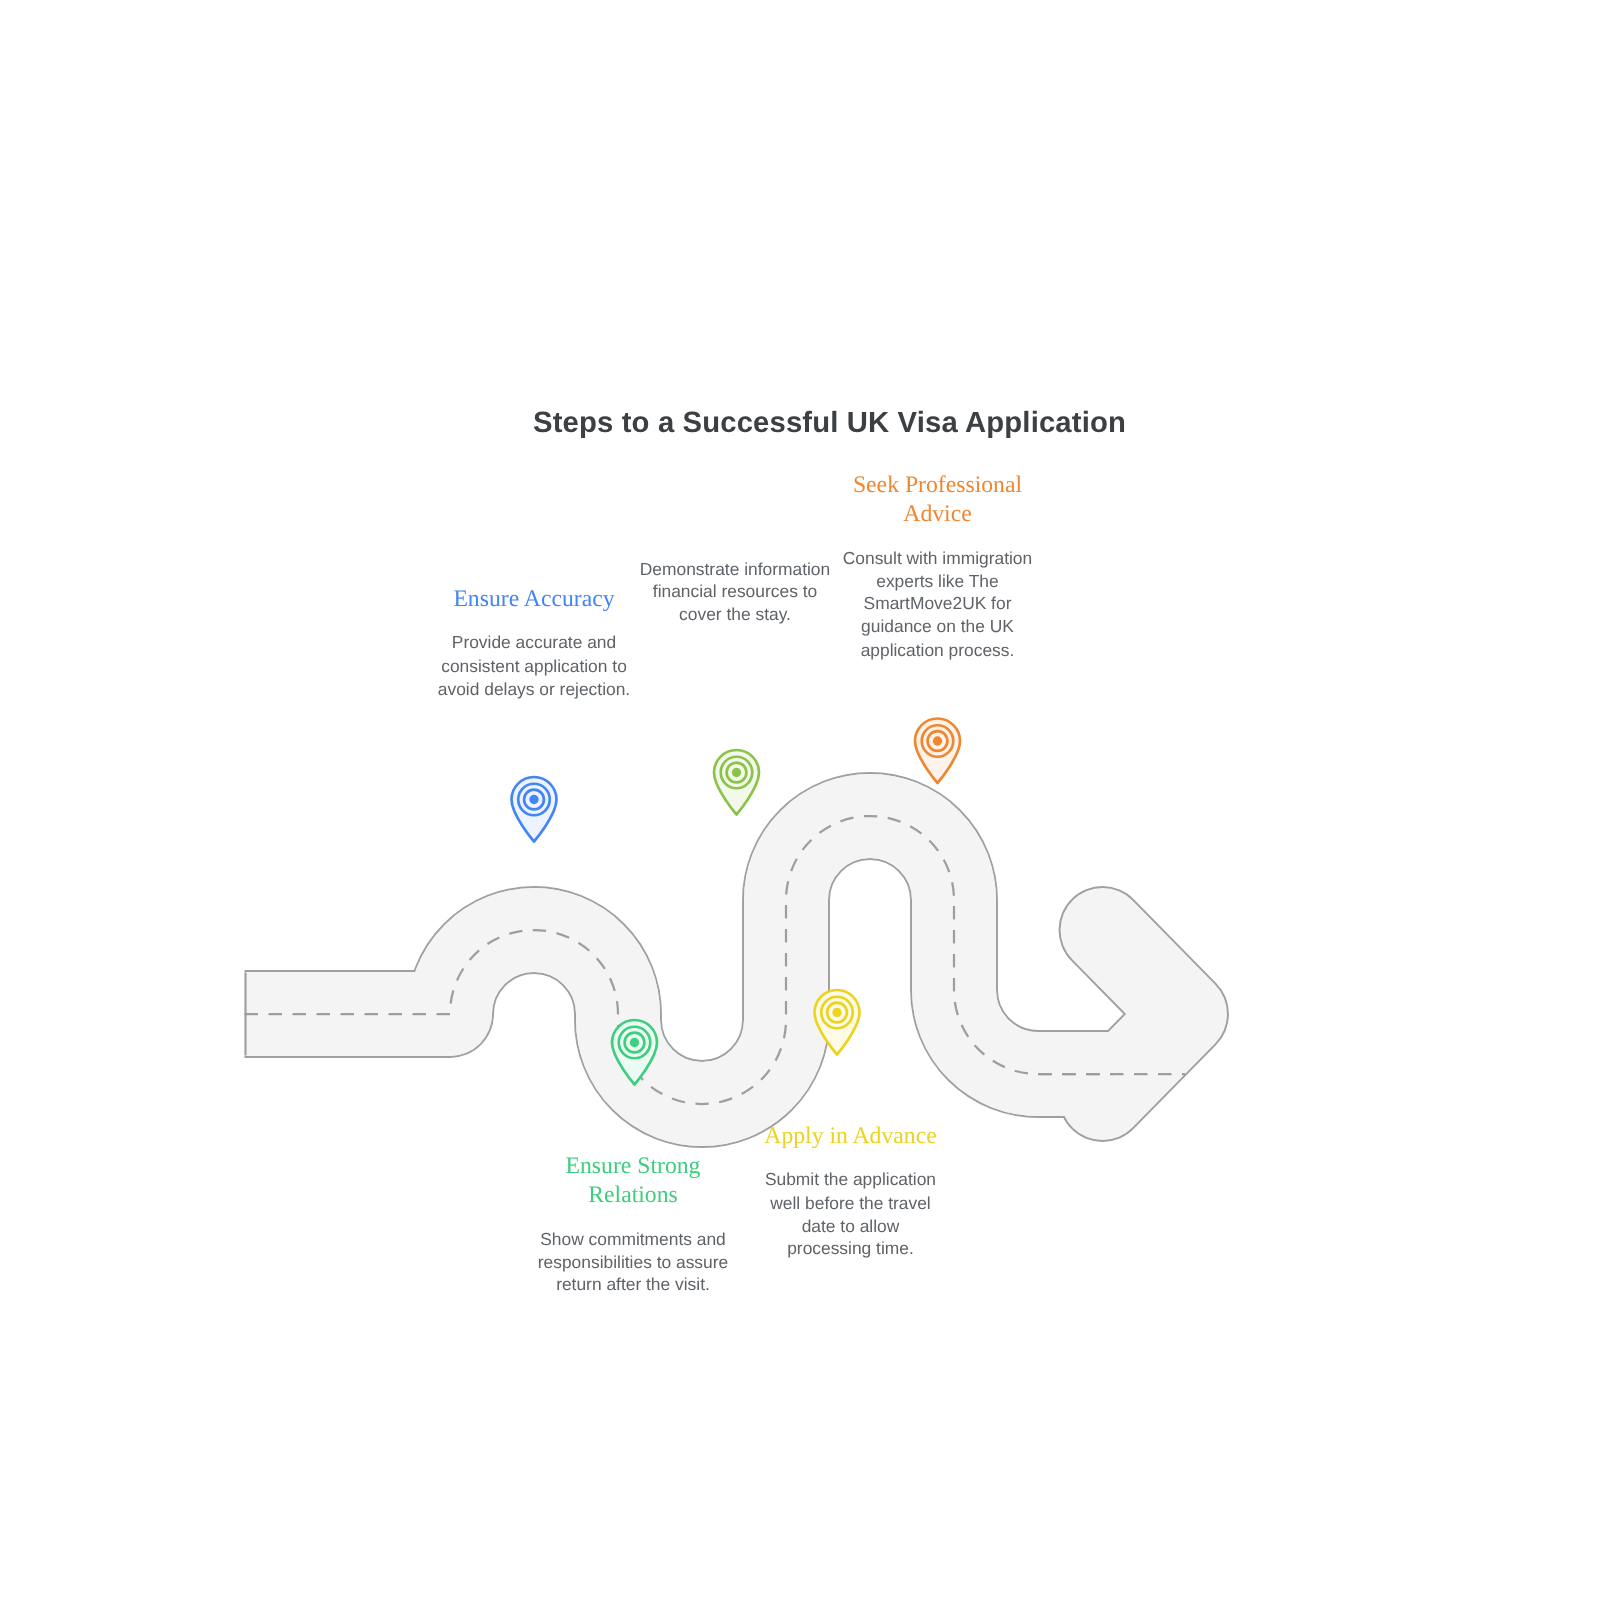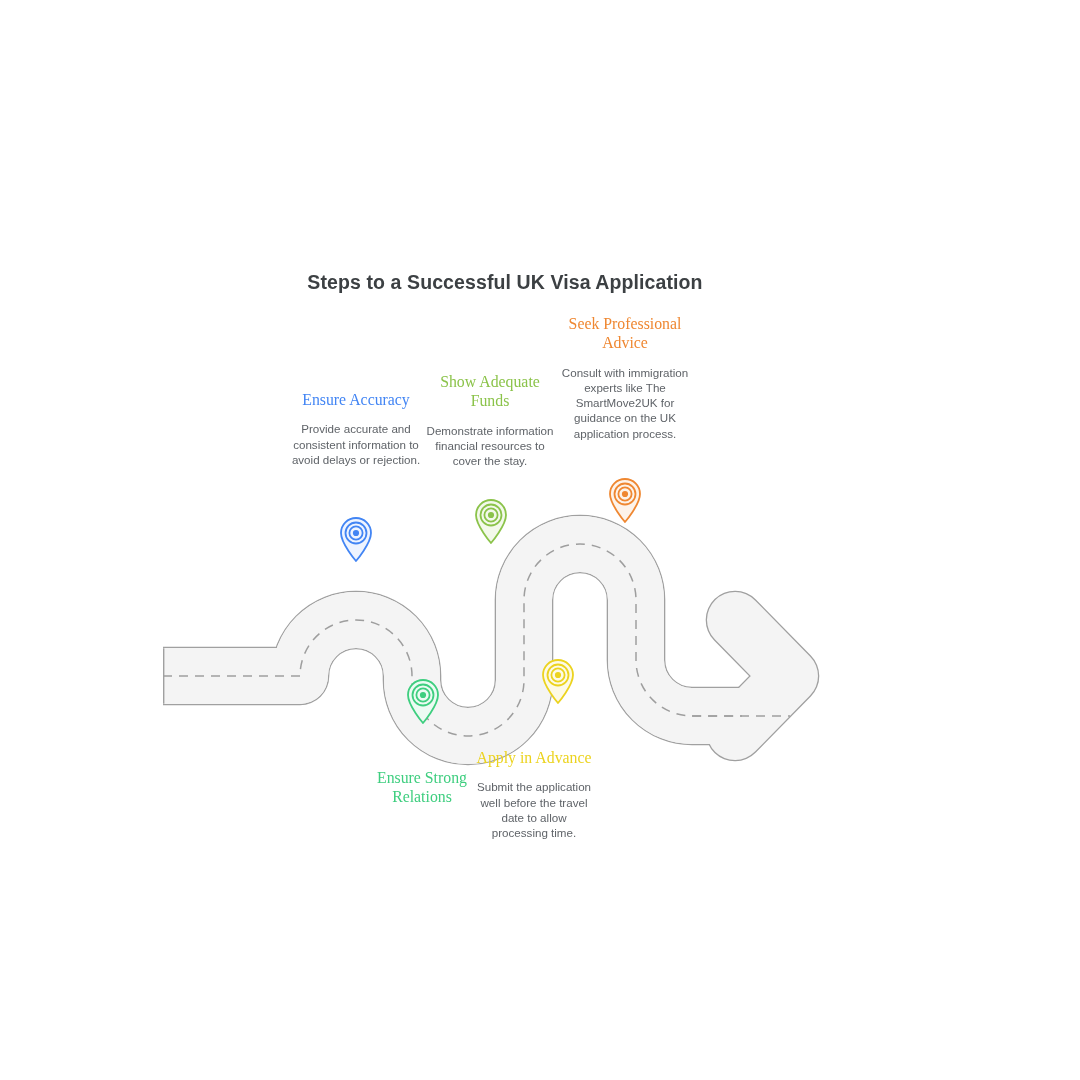--- a/index.html
+++ b/index.html
@@ -28,20 +28,21 @@
   .chart-title {
     position: absolute;
     left: 0;
     top: 271px;
     width: 1010px;
     text-align: center;
     font-size: 19.5px;
     font-weight: bold;
     color: #3c4043;
     letter-spacing: 0.1px;
+    padding-left: 48px;
   }
 
   
   #road-layer {
     position: absolute;
     left: 0;
     top: 0;
     width: 1080px;
     height: 1080px;
   }
@@ -63,21 +64,21 @@
     line-height: 15.2px;
     color: #5f6368;
     margin: 0;
   }
 
   
   .block-accuracy   { left: 288px; top: 390px;  width: 136px; }
   .block-funds      { left: 424px; top: 372px;  width: 132px; }
   .block-advice     { left: 552px; top: 314px;  width: 146px; }
   .block-relations  { left: 352px; top: 768px;  width: 140px; }
-  .block-advance    { left: 474px; top: 748px;  width: 120px; }
+  .block-advance    { left: 507px; top: 748px;  width: 120px; }
 
   
   .pin {
     position: absolute;
     width: 42px;
     height: 50px;
   }
   .pin svg { display: block; width: 42px; height: 50px; }
 
   .pin-accuracy  { left: 335px; top: 513px; }
@@ -175,35 +176,35 @@
     <svg viewBox="0 0 42 50" xmlns="http://www.w3.org/2000/svg">
       <path d="M21 48 C21 48 6 30.5 6 20 A15 15 0 1 1 36 20 C36 30.5 21 48 21 48 Z" fill="#fdfae6" stroke="#ecd31f" stroke-width="1.8" stroke-linejoin="round"></path>
       <circle cx="21" cy="20" r="10.5" fill="none" stroke="#ecd31f" stroke-width="1.8"></circle>
       <circle cx="21" cy="20" r="6.6" fill="none" stroke="#ecd31f" stroke-width="1.8"></circle>
       <circle cx="21" cy="20" r="3.1" fill="#ecd31f"></circle>
     </svg>
   </div>
 
   <div class="step-block block-accuracy">
     <div class="step-heading" style="color:#4285f4">Ensure Accuracy</div>
-    <div class="step-body">Provide accurate and consistent information to avoid delays or rejection.</div>
+    <div class="step-body">Provide accurate and consistent application to avoid delays or rejection.</div>
   </div>
 
   <div class="step-block block-funds">
-    <div class="step-heading" style="color:#8bc34a">Show Adequate Funds</div>
     <div class="step-body">Demonstrate information financial resources to cover the stay.</div>
   </div>
 
   <div class="step-block block-advice">
     <div class="step-heading" style="color:#ef8731">Seek Professional Advice</div>
     <div class="step-body">Consult with immigration experts like The SmartMove2UK for guidance on the UK application process.</div>
   </div>
 
   <div class="step-block block-relations">
     <div class="step-heading" style="color:#3ece7f">Ensure Strong Relations</div>
+    <div class="step-body">Show commitments and responsibilities to assure return after the visit.</div>
   </div>
 
   <div class="step-block block-advance">
     <div class="step-heading" style="color:#ecd31f">Apply in Advance</div>
     <div class="step-body">Submit the application well before the travel date to allow processing time.</div>
   </div>
 
 </div>
 
 </body></html>

